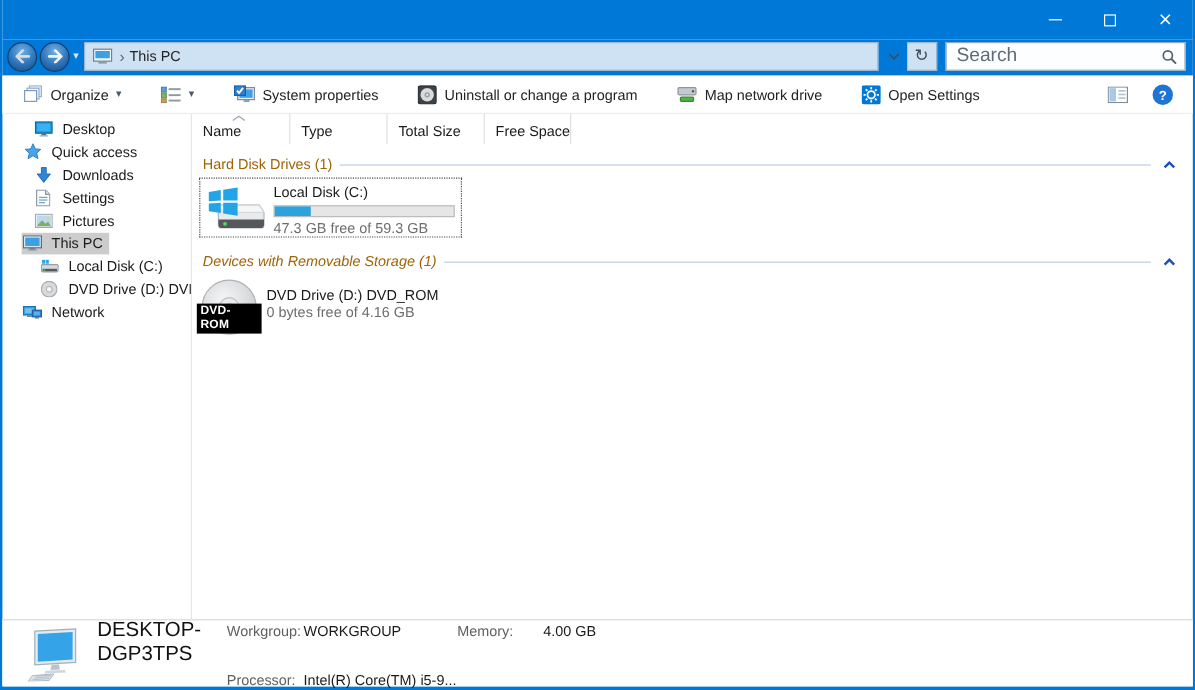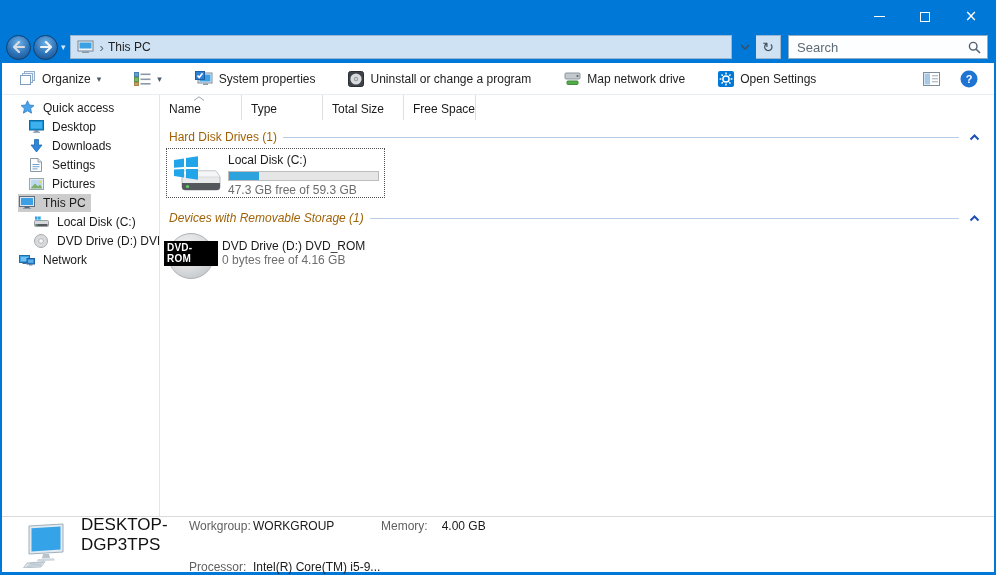--- a/index.html
+++ b/index.html
@@ -43,21 +43,21 @@
     width: 25px; height: 24px; background: #cfe2f3; border: 1px solid #9ab6d0; border-left: none;
     display: flex; align-items: center; justify-content: center; margin-right: 7px;
     color: #3d4c5a; font-size: 14px; font-family: "DejaVu Sans", sans-serif;
   }
   .searchbox {
     width: 200px; height: 24px; background: #fdfeff; border: 1px solid #90abc4;
     display: flex; align-items: center; padding: 0 6px 0 8px; flex: none;
   }
   .searchbox input {
     flex: 1; border: none; outline: none; background: transparent;
-    font-family: "Liberation Sans", sans-serif; font-size: 13px; color: #333; min-width: 0;
+    font-family: "Liberation Sans", sans-serif; font-size: 16px; color: #333; min-width: 0;
   }
   .searchbox input::placeholder { color: #5f6b76; opacity: 1; }
 
   
   .toolbar {
     height: 32px; flex: none; background: #fff; border-bottom: 1px solid #e8eef4;
     display: flex; padding: 0 16px 0 18px;
   }
   .tb-item { display: flex; align-items: center; margin-right: 33px; cursor: default; color: #222; }
   .tb-item .tb-label { margin-left: 6px; }
@@ -93,37 +93,37 @@
   .drive-icon-box { width: 50px; height: 42px; position: relative; flex: none; }
   .drive-text { margin-left: 6px; padding-top: 0; }
   .drive-name { line-height: 15px; }
   .cap-track { width: 151px; height: 10px; background: #e6e6e6; border: 1px solid #bcbcbc; margin: 3px 0 3px; }
   .cap-fill { height: 100%; background: #2da3dd; }
   .free-text { color: #6d6d6d; line-height: 13px; }
 
   .dvd-item { margin: 6px 0 0 7px; display: flex; width: 260px; }
   .dvd-icon-box { width: 51px; height: 50px; position: relative; flex: none; }
   .dvd-badge {
-    position: absolute; left: -3px; bottom: 16px; background: #000; color: #fff;
+    position: absolute; left: -3px; bottom: 4px; background: #000; color: #fff;
     font-size: 10px; font-weight: bold; padding: 1px 3px 2px; letter-spacing: 0.2px;
   }
   .dvd-text { margin-left: 4px; padding-top: 7px; }
   .dvd-name { line-height: 15px; }
 
   
   .statusbar {
     height: 56px; flex: none; border-top: 1px solid #d9d9d9; background: #fff;
     display: flex; align-items: center; padding: 0 10px 0 21px;
   }
   .sb-icon { width: 46px; height: 46px; flex: none; margin-right: 12px; }
   .sb-grid { display: grid; grid-template-columns: 108px 64px 128px auto; column-gap: 0; row-gap: 5px; align-items: baseline; }
   .sb-name { font-size: 17px; color: #111; }
   .sb-label { color: #5f5f5f; text-align: right; padding-right: 9px; }
   .sb-val { color: #1a1a1a; }
-  .sb-mem { display: flex; gap: 14px; }
+  .sb-mem { display: flex; gap: 25px; }
 
   svg { display: block; }
 </style>
 </head>
 <body>
 
 <div class="window">
 
   <div class="titlebar">
     <div class="win-ctrls">
@@ -267,42 +267,42 @@
           <text x="9" y="13" text-anchor="middle" font-size="11" font-family="Liberation Sans, sans-serif" font-weight="bold" fill="#fff">?</text>
         </svg>
       </div>
     </div>
   </div>
 
   <div class="content">
 
     <div class="sidebar">
 
-      <div class="side-row lvl1">
-        <span class="srow-inner">
-            <span class="side-icon">
-          <svg width="15" height="15" viewBox="0 0 15 15">
-                <path d="M7.5 0.8 L9.4 5 L14 5.5 L10.6 8.6 L11.6 13.2 L7.5 10.8 L3.4 13.2 L4.4 8.6 L1 5.5 L5.6 5 Z" fill="#4aa3e8" stroke="#2d7fc4" stroke-width="0.8"></path>
-              </svg>
-        </span>
-            <span>Quick access</span>
-          </span>
-      </div>
-
       <div class="side-row lvl2">
         <span class="srow-inner">
             <span class="side-icon">
           <svg width="15" height="13" viewBox="0 0 15 13">
                 <rect x="0.5" y="0.5" width="14" height="9.5" fill="#1593d8" stroke="#0f6aa0"></rect>
                 <rect x="2" y="2" width="11" height="6.5" fill="#3db1ef"></rect>
                 <rect x="5.5" y="10.5" width="4" height="1.2" fill="#57677a"></rect>
                 <rect x="4" y="11.8" width="7" height="1" fill="#8a9aa8"></rect>
               </svg>
         </span>
             <span>Desktop</span>
+          </span>
+      </div>
+
+      <div class="side-row lvl1">
+        <span class="srow-inner">
+            <span class="side-icon">
+          <svg width="15" height="15" viewBox="0 0 15 15">
+                <path d="M7.5 0.8 L9.4 5 L14 5.5 L10.6 8.6 L11.6 13.2 L7.5 10.8 L3.4 13.2 L4.4 8.6 L1 5.5 L5.6 5 Z" fill="#4aa3e8" stroke="#2d7fc4" stroke-width="0.8"></path>
+              </svg>
+        </span>
+            <span>Quick access</span>
           </span>
       </div>
 
       <div class="side-row lvl2">
         <span class="srow-inner">
             <span class="side-icon">
           <svg width="13" height="14" viewBox="0 0 13 14">
                 <path d="M4.5 0.5 H8.5 V6 H12 L6.5 13 L1 6 H4.5 Z" fill="#2f86d6" stroke="#1f6bb4" stroke-width="0.8"></path>
               </svg>
         </span>

